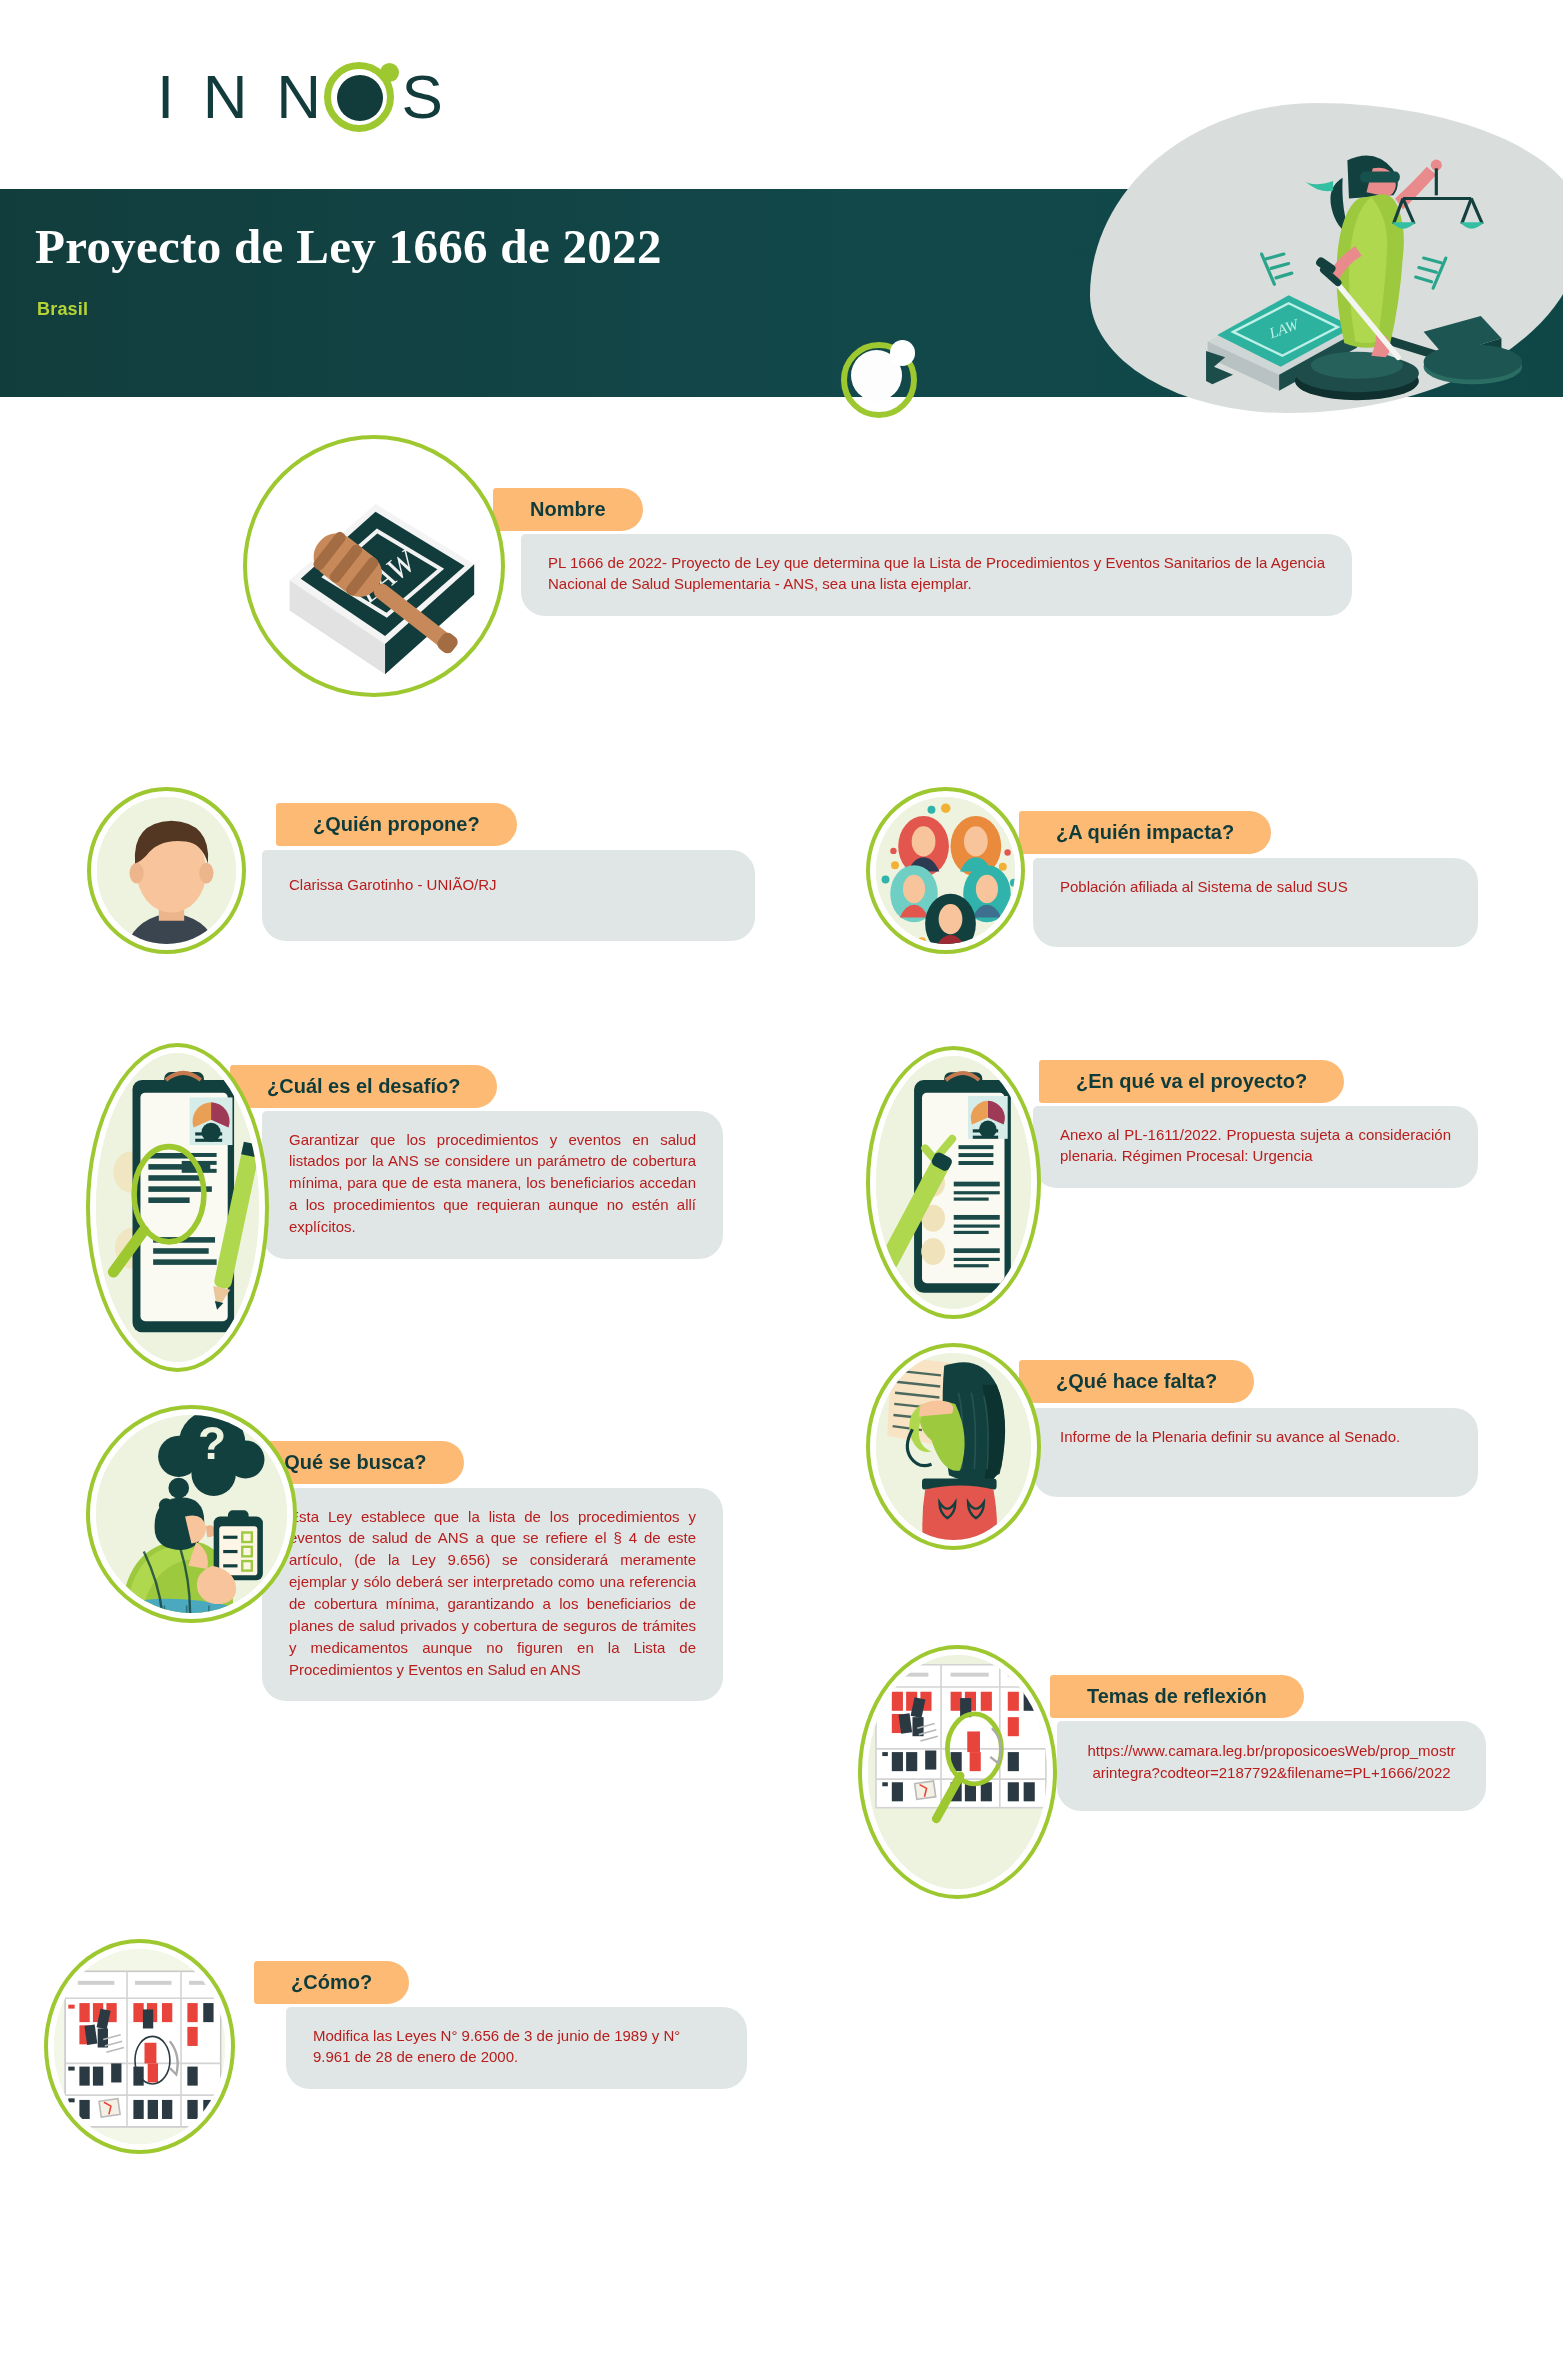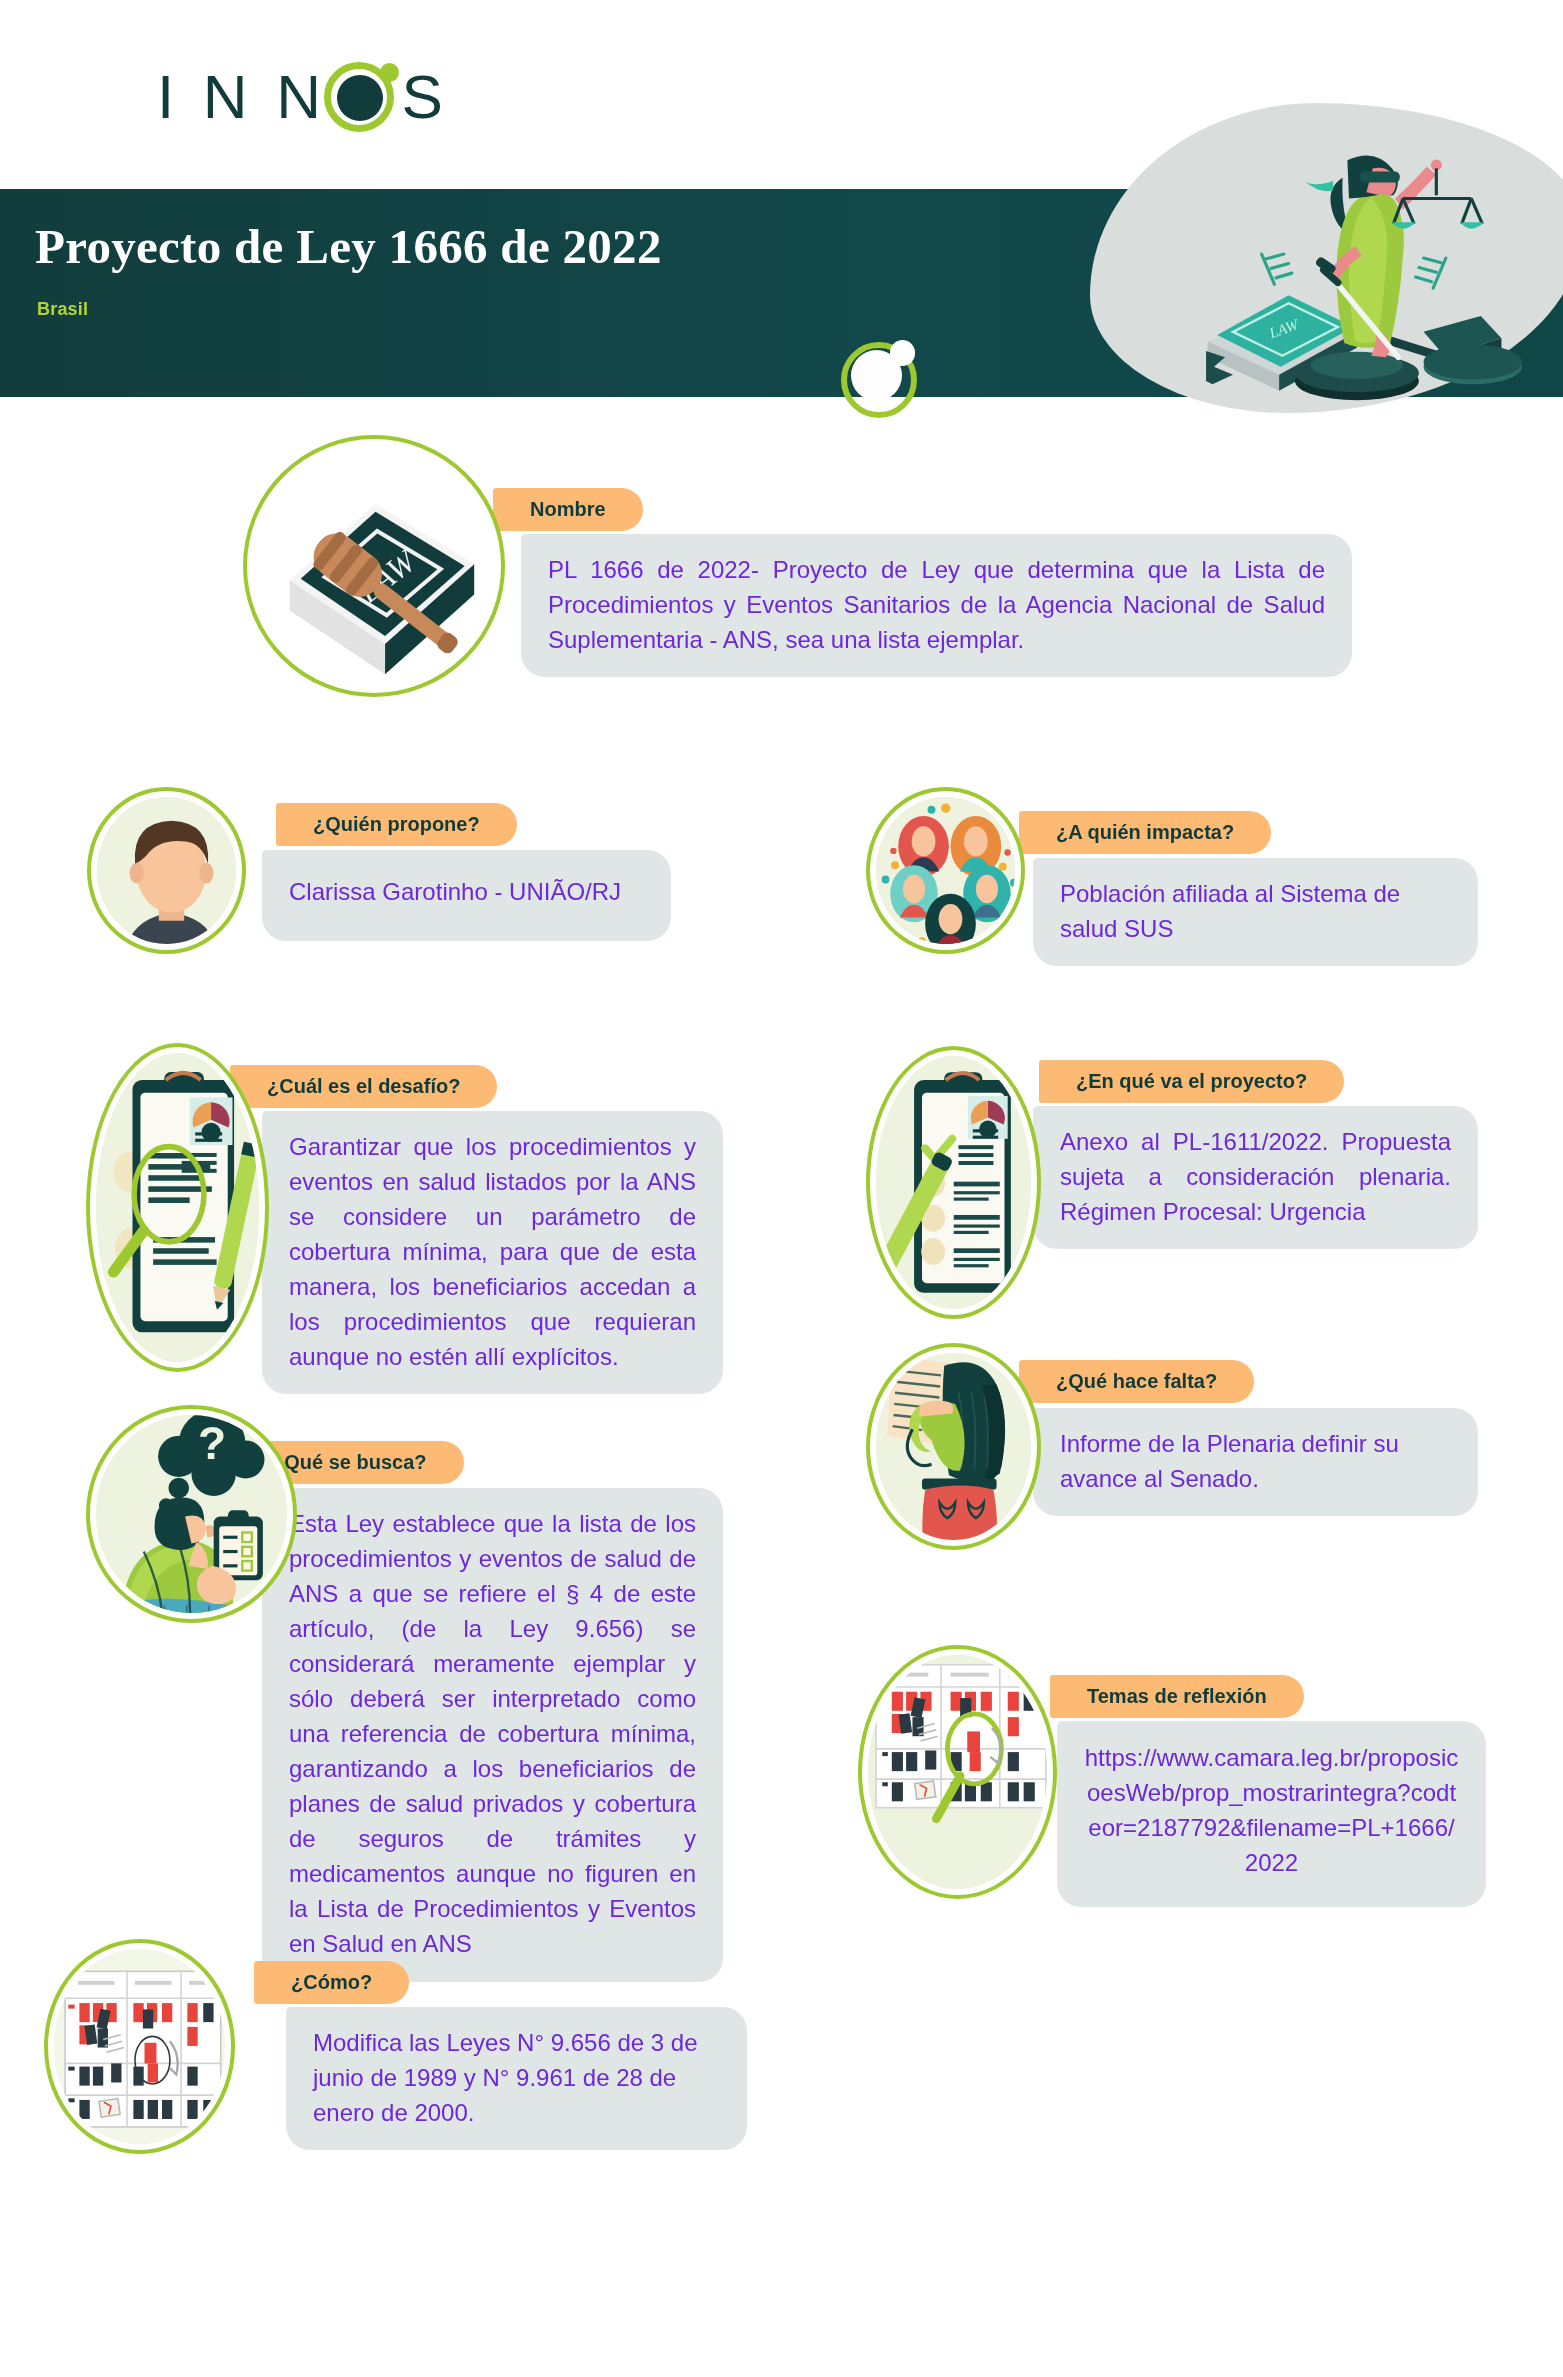--- a/index.html
+++ b/index.html
@@ -46,22 +46,22 @@
     font-size:20px;font-weight:700;
     border-radius:4.8px 32px 32px 4.8px;
     padding:10.3px 37px 10.3px 37px;
     white-space:nowrap;line-height:1.1;
     box-sizing:border-box;
   }
   .body-box{
     position:absolute;z-index:2;
     background:#dfe6e5;
     border-radius:4.8px 24px 24px 24px;
-    color:#6d28d9;
-    font-size:24px;line-height:1.46;
+    color:#b91c1c;
+    font-size:15px;line-height:1.46;
     text-align:justify;
     box-sizing:border-box;
     padding:17.5px 27px 20.7px 27px;
   }
   .body-box.noj{text-align:left;}
   .avatar{
     position:absolute;z-index:5;
     border-radius:50%;
     border:4.8px solid #9dc82f;
     background:#ffffff;
@@ -205,21 +205,21 @@
         <path d="M34 198 q10 -46 60 -52 q50 6 60 52 Z" fill="#3b4550"></path>
         <path d="M78 128 h32 v28 h-32 Z" fill="#edb58c"></path>
         <ellipse cx="94" cy="94" rx="44" ry="52" fill="#f7c49b"></ellipse>
         <ellipse cx="50" cy="96" rx="9" ry="13" fill="#edb58c"></ellipse>
         <ellipse cx="138" cy="96" rx="9" ry="13" fill="#edb58c"></ellipse>
         <path d="M48 84 q-4 -52 46 -54 q50 2 46 54 q-8 -26 -28 -28 q-34 -4 -50 18 q-8 8 -14 10 Z" fill="#533722"></path>
       </svg>
     </div>
   </div>
   <div class="badge" style="left:238px;top:803px;margin-left:38px;">¿Quién propone?</div>
-  <div class="body-box noj" style="left:262px;top:850px;width:409px;min-height:91px;padding-top:24px;">Clarissa Garotinho - UNIÃO/RJ</div>
+  <div class="body-box noj" style="left:262px;top:850px;width:493px;min-height:91px;padding-top:24px;">Clarissa Garotinho - UNIÃO/RJ</div>
 </div>
 
 <div class="card">
   <div class="avatar" style="left:866px;top:787px;width:159px;height:167px;border-radius:50%;">
     <div class="inner">
       <svg width="149" height="157" viewBox="0 0 188 198">
         <rect width="188" height="198" fill="#eef3e0"></rect>
         <g>
           <ellipse cx="60" cy="62" rx="32" ry="38" fill="#e2564e"></ellipse>
           <ellipse cx="60" cy="56" rx="15" ry="19" fill="#f7c49b"></ellipse>

